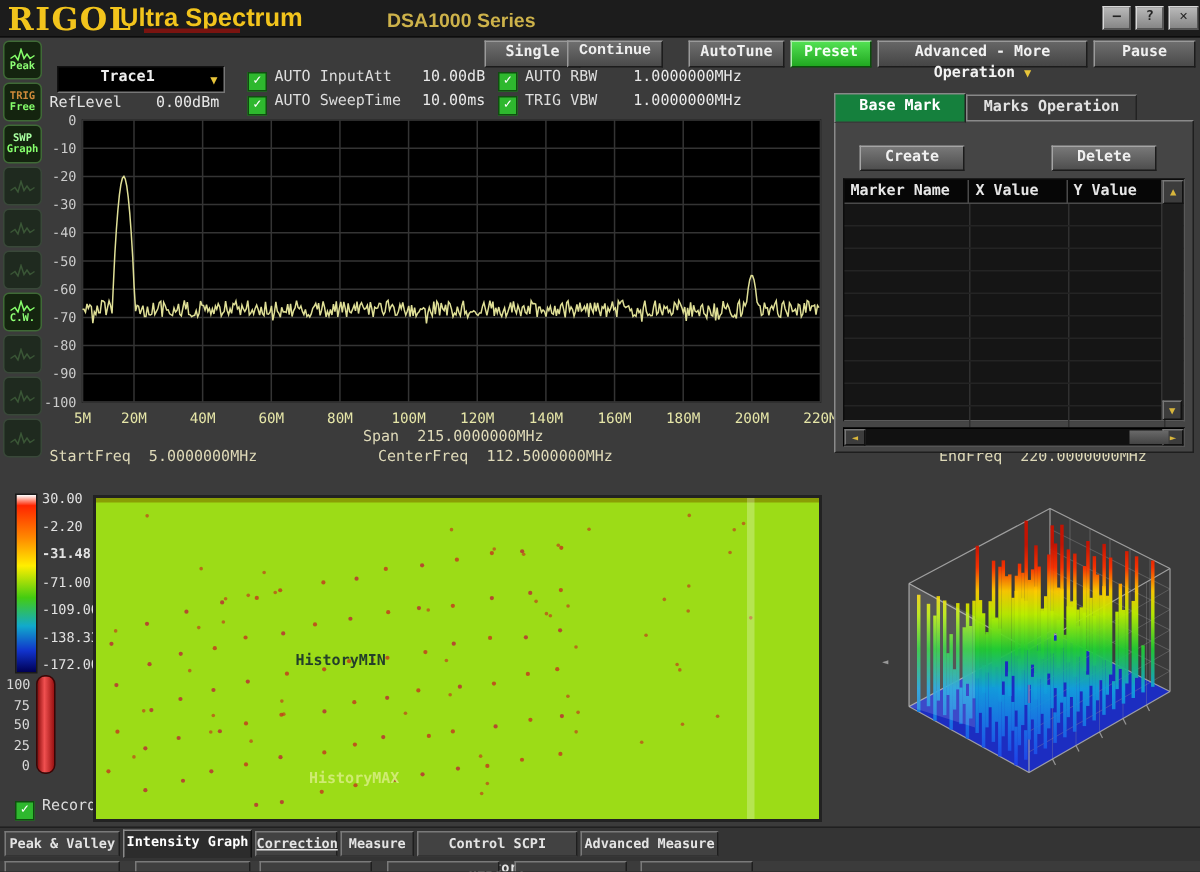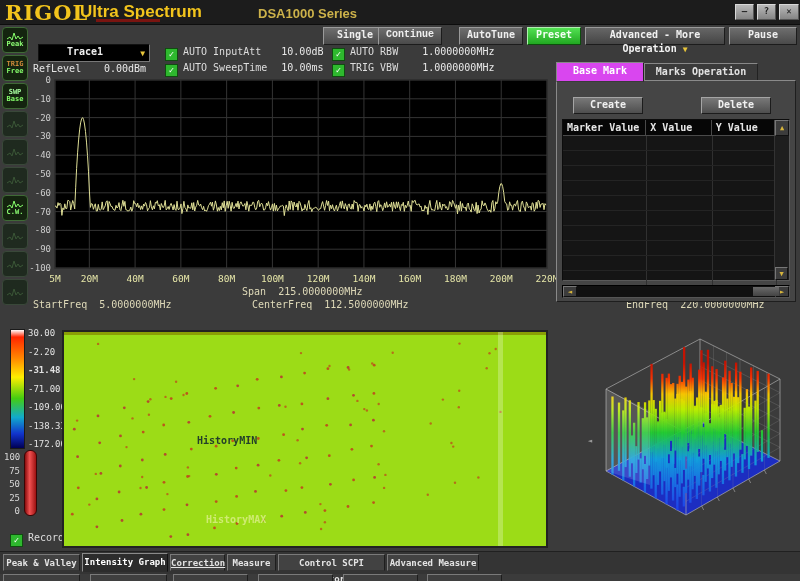--- a/index.html
+++ b/index.html
@@ -40,21 +40,21 @@
   .cb{display:inline-block;width:11px;height:11px;background:#2eb82e;border:1px solid #104d10;color:#fff;
       font-size:9px;line-height:11px;text-align:center;vertical-align:-2px;margin-right:5px;}
   .val{color:#e8e8e8;}
   
   #spectrum-svg{position:absolute;left:28px;top:74px;}
   .freqline{position:absolute;color:#ded9b8;}
   
   #marker-panel{position:absolute;left:556px;top:62px;width:242px;height:240px;}
   .mtab{position:absolute;top:1px;height:17px;background:#3a3a3a;border:1px solid;border-color:#888 #222 #3a3a3a #888;
         color:#e2e2e2;font-weight:bold;text-align:center;line-height:16px;}
-  .mtab.active{top:0;height:18px;background:#d946ef;color:#fff;z-index:2;}
+  .mtab.active{top:0;height:18px;background:#15803d;color:#fff;z-index:2;}
   #mbody{position:absolute;left:0;top:18px;width:240px;height:222px;background:#454545;
          border:1px solid;border-color:#8a8a8a #1e1e1e #1e1e1e #8a8a8a;box-sizing:border-box;}
   .pbtn{position:absolute;width:68px;height:15px;background:linear-gradient(#787878,#4e4e4e);
         border:1px solid;border-color:#a5a5a5 #1c1c1c #1c1c1c #a5a5a5;color:#f0f0f0;font-weight:bold;
         text-align:center;line-height:13px;}
   #mtable{position:absolute;left:5px;top:38px;width:228px;height:162px;background:#151515;
           border:1px solid;border-color:#0c0c0c #5a5a5a #5a5a5a #0c0c0c;box-sizing:border-box;}
   #mhead{display:flex;height:16px;}
   .hcell{background:#060606;color:#e6e6e6;font-weight:bold;line-height:15px;padding-left:4px;
          border-right:1px solid #4a4a4a;border-bottom:1px solid #4a4a4a;box-sizing:border-box;}
@@ -122,21 +122,21 @@
           <polyline points="1,7 4,5 6,8 8,1 10,7 12,4 14,7 17,5" fill="none" stroke-width="1" stroke="#86ff6a"></polyline>
         </svg>
         <span class="slbl" style="color: rgb(141, 255, 116);">Peak</span>
       </div>
       <div class="sbtn bright">
         <span class="slbl" style="color: rgb(207, 138, 58);">TRIG</span>
         <span class="slbl" style="color: rgb(134, 255, 108);">Free</span>
       </div>
       <div class="sbtn bright">
         <span class="slbl" style="color: rgb(168, 255, 160);">SWP</span>
-        <span class="slbl" style="color: rgb(134, 255, 108);">Base</span>
+        <span class="slbl" style="color: rgb(134, 255, 108);">Graph</span>
       </div>
       <div class="sbtn">
         <svg width="18" height="9">
           <polyline points="1,7 4,5 6,8 8,1 10,7 12,4 14,7 17,5" fill="none" stroke-width="1" stroke="#3a5636"></polyline>
         </svg>
       </div>
       <div class="sbtn">
         <svg width="18" height="9">
           <polyline points="1,7 4,5 6,8 8,1 10,7 12,4 14,7 17,5" fill="none" stroke-width="1" stroke="#3a5636"></polyline>
         </svg>
@@ -258,21 +258,21 @@
   </div>
 
   <div id="marker-panel">
     <div class="mtab active" style="left:0;width:86px;">Base Mark</div>
     <div class="mtab" style="left:88px;width:112px;">Marks Operation</div>
     <div id="mbody">
       <div class="pbtn" style="left:16px;top:16px;">Create</div>
       <div class="pbtn" style="left:144px;top:16px;">Delete</div>
       <div id="mtable">
         <div id="mhead">
-            <div class="hcell" style="width: 84px;">Marker Value</div>
+            <div class="hcell" style="width: 84px;">Marker Name</div>
             <div class="hcell" style="width: 66px;">X Value</div>
             <div class="hcell" style="width: 64px;">Y Value</div>
             <div class="scrollbtn" style="width: 14px; line-height: 14px;">▲</div>
           </div>
         <div id="mrows">
             <div class="mrow">
               <div class="mcell" style="width: 84px;"></div>
               <div class="mcell" style="width: 66px;"></div>
               <div class="mcell" style="width: 64px;"></div>
             </div>

